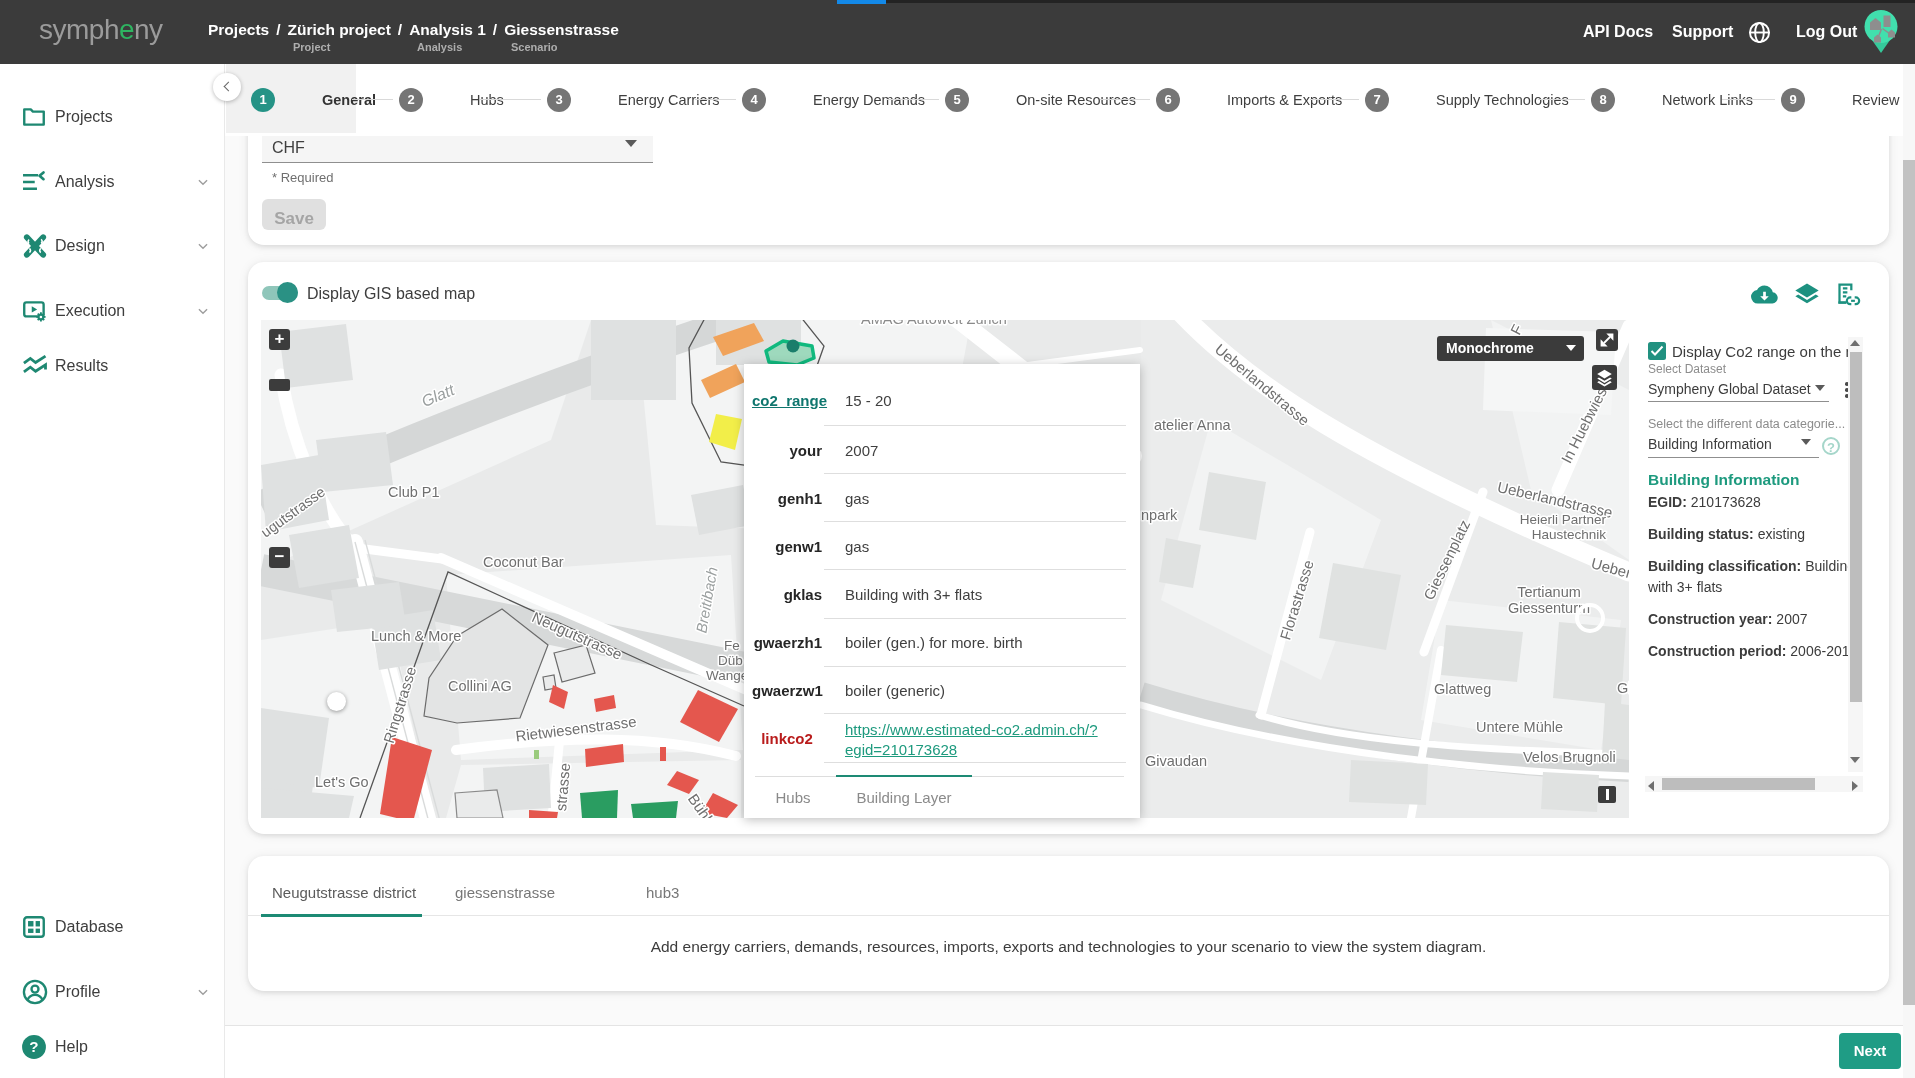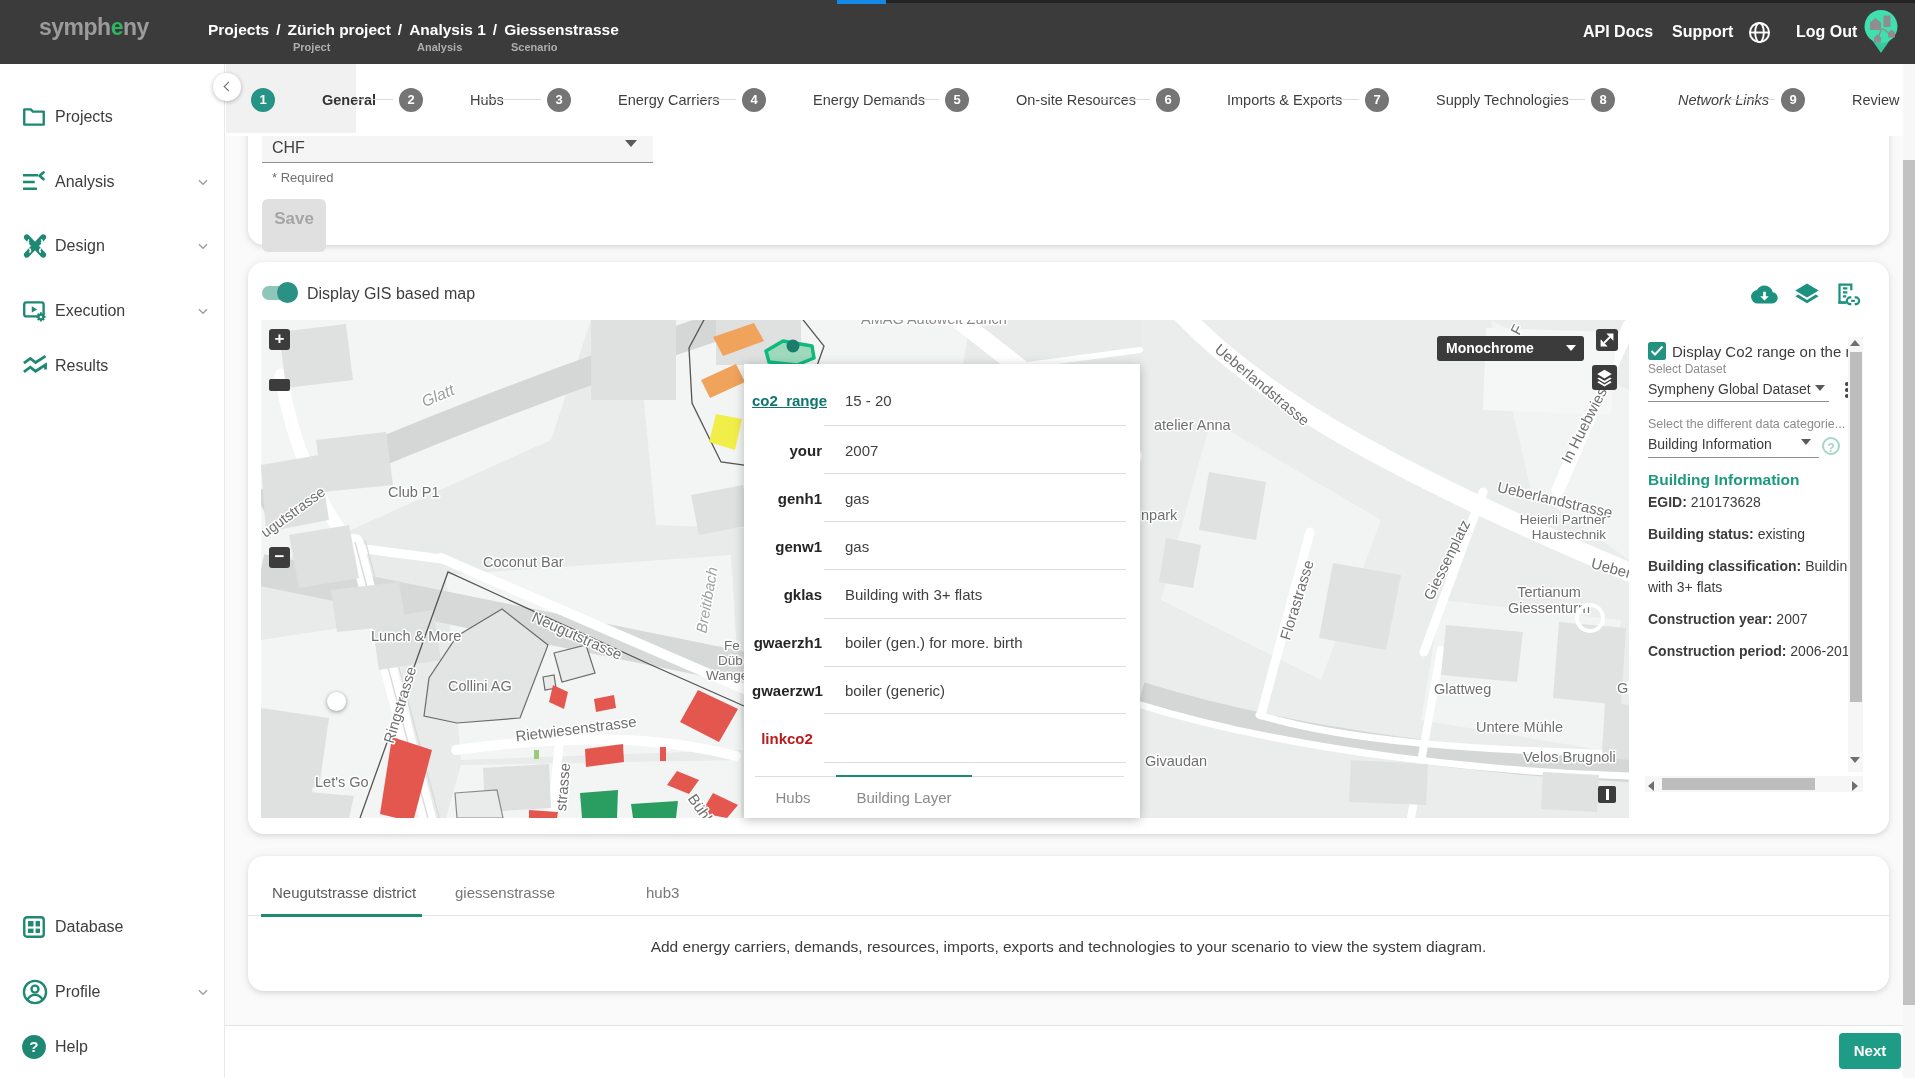--- a/index.html
+++ b/index.html
@@ -1,21 +1,21 @@
 <!DOCTYPE html>
 <html><head>
 <meta charset="utf-8">
 <style>
   * { margin:0; padding:0; box-sizing:border-box; }
   html,body { width:1915px; height:1078px; overflow:hidden; }
   body { position:relative; font-family:"Liberation Sans", sans-serif; background:#fafafa; }
   .abs { position:absolute; }
   
   .topbar { position:absolute; left:0; top:0; width:1915px; height:64px; background:#3b3b3b; z-index:40; }
-  .logo { position:absolute; left:39px; top:14px; font-size:23px; font-weight:bold; color:#9b9b9b; letter-spacing:-0.5px; }
+  .logo { position:absolute; left:39px; top:14px; font-size:28px; font-weight:normal; color:#9b9b9b; letter-spacing:-0.5px; }
   .logo .e { color:#2eb561; }
   .crumbs { position:absolute; left:208px; top:21px; font-size:15.5px; font-weight:bold; color:#fff; }
   .crumbs span.sep { color:#fff; padding:0 7px; }
   .crumbsub { position:absolute; top:41px; font-size:11px; font-weight:bold; color:#aeaeae; }
   .navlink { position:absolute; top:23px; font-size:16px; font-weight:bold; color:#fff; }
   
   .sidebar { position:absolute; left:0; top:64px; width:225px; height:1014px; background:#fff; border-right:1px solid #e9e9e9; z-index:30; }
   .sideitem { position:absolute; left:0; width:225px; height:34px; z-index:35; }
   .sideitem .lbl { position:absolute; left:55px; top:50%; transform:translateY(-50%); font-size:16px; color:#3d3d3d; }
   .sideitem svg { position:absolute; left:21px; top:50%; transform:translateY(-50%); }
@@ -34,21 +34,21 @@
   .stepl { position:absolute; top:4px; font-size:14.5px; color:#3f3f3f; white-space:nowrap;margin-left:36px; }
   .stepl.act { font-weight:bold; color:#333; }
   .stepline { position:absolute; top:99px; height:1px; background:#d9d9d9; z-index:22; }
   
   .card { position:absolute; background:#fff; border-radius:16px; box-shadow:0 2px 5px rgba(0,0,0,.09), 0 1px 12px rgba(0,0,0,.07); }
   
   .selbox { position:absolute; left:262px; top:127px; width:391px; height:36px; background:#f5f5f5; z-index:10; border-bottom:1px solid #8f8f8f; }
   .selbox .t { position:absolute; left:10px; top:12px; font-size:16px; color:#3f3f3f; }
   .caret { width:0; height:0; border-left:6px solid transparent; border-right:6px solid transparent; border-top:7px solid #5a5a5a; }
   .req { position:absolute; left:272px; top:170px; font-size:13px; color:#6f6f6f; z-index:10; }
-  .savebtn { position:absolute; left:262px; top:199px; width:64px; height:53px; background:#e0e0e0; border-radius:6px; color:#a5a5a5; font-weight:bold; font-size:17px; text-align:center; line-height:39px; z-index:10; }
+  .savebtn { position:absolute; left:262px; top:199px; width:64px; height:31px; background:#e0e0e0; border-radius:6px; color:#a5a5a5; font-weight:bold; font-size:17px; text-align:center; line-height:39px; z-index:10; }
   
   .footer { position:absolute; left:225px; top:1025px; width:1678px; height:53px; background:#fff; border-top:1px solid #e4e4e4; z-index:15; }
   .nextbtn { position:absolute; left:1839px; top:1033px; width:62px; height:36px; background:#1f9c85; border-radius:4px; color:#fff; font-size:15px; font-weight:bold; text-align:center; line-height:36px; z-index:16; }
 </style>
 </head>
 <body>
 
 <div class="topbar">
   <div style="position:absolute; left:837px; top:0; width:1078px; height:3px; background:#232323;"></div>
   <div style="position:absolute; left:837px; top:0; width:49px; height:4px; background:#1389e8;"></div>
@@ -199,21 +199,21 @@
 <div class="step" style="left:1156px;">
     <div class="stepc">6</div>
     <div class="stepl" style="left:35px;">Imports &amp; Exports</div>
   </div>
 <div class="step" style="left:1365px;">
     <div class="stepc">7</div>
     <div class="stepl" style="left:35px;">Supply Technologies</div>
   </div>
 <div class="step" style="left:1591px;">
     <div class="stepc">8</div>
-    <div class="stepl" style="left:51px;font-style:italic;">Network Links</div>
+    <div class="stepl" style="left:35px;">Network Links</div>
   </div>
 <div class="step" style="left:1781px;">
     <div class="stepc">9</div>
     <div class="stepl" style="left:35px;">Review setup</div>
   </div>
 <div class="stepline" style="left:352px; width:41px;"></div>
 <div class="stepline" style="left:480px; width:61px;"></div>
 <div class="stepline" style="left:695px; width:41px;"></div>
 <div class="stepline" style="left:887px; width:52px;"></div>
 <div class="stepline" style="left:1100px; width:50px;"></div>
@@ -472,20 +472,21 @@
   <div style="position:absolute; left:8px; top:222px; width:70px; text-align:right; font-weight:bold; color:#262626;">gklas</div>
   <div style="position:absolute; left:101px; top:222px; color:#3f3f3f;">Building with 3+ flats</div>
   <div style="position:absolute; left:80px; top:254px; width:302px; height:1px; background:#dedede;"></div>
   <div style="position:absolute; left:8px; top:270px; width:70px; text-align:right; font-weight:bold; color:#262626;">gwaerzh1</div>
   <div style="position:absolute; left:101px; top:270px; color:#3f3f3f;">boiler (gen.) for more. birth</div>
   <div style="position:absolute; left:80px; top:302px; width:302px; height:1px; background:#dedede;"></div>
   <div style="position:absolute; left:8px; top:318px; width:70px; text-align:right; font-weight:bold; color:#262626;">gwaerzw1</div>
   <div style="position:absolute; left:101px; top:318px; color:#3f3f3f;">boiler (generic)</div>
   <div style="position:absolute; left:80px; top:349px; width:302px; height:1px; background:#dedede;"></div>
   <div style="position:absolute; left:8px; top:366px; width:70px; text-align:center; font-weight:bold; color:#b91c1c;">linkco2</div>
+  <div style="position:absolute; left:101px; top:356px; width:260px; color:#1d9a7e; text-decoration:underline; line-height:20px;">https://www.estimated-co2.admin.ch/?<br>egid=210173628</div>
   <div style="position:absolute; left:80px; top:398px; width:302px; height:1px; background:#dedede;"></div>
   <div style="position:absolute; left:11px; top:412px; width:369px; height:1px; background:#ddd;"></div>
   <div style="position:absolute; left:92px; top:410.5px; width:136px; height:2.5px; background:#1d8a74;"></div>
   <div style="position:absolute; left:28px; top:425px; width:42px; text-align:center; color:#8a8a8a;">Hubs</div>
   <div style="position:absolute; left:107px; top:425px; width:106px; text-align:center; color:#8a8a8a;">Building Layer</div>
 </div>
 
 <div class="abs" style="left:1848px; top:337px; width:15px; height:435px; background:#f6f6f6; z-index:12;"></div>
 <div class="abs" style="left:1850px; top:340px; width:0; height:0; border-left:5px solid transparent; border-right:5px solid transparent; border-bottom:6px solid #6f6f6f; z-index:13;"></div>
 <div class="abs" style="left:1849.5px; top:352px; width:12px; height:350px; background:#bdbdbd; z-index:13;"></div>

